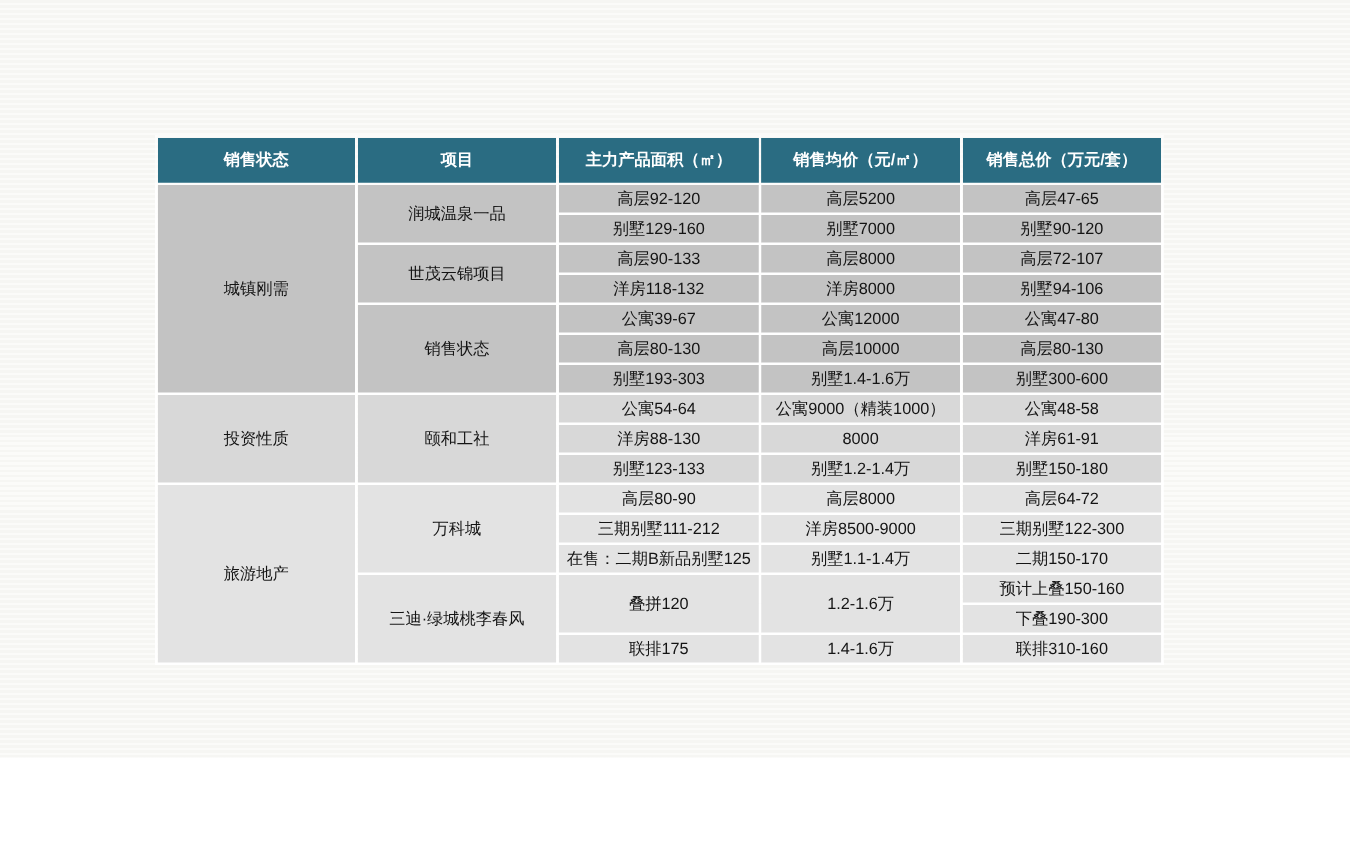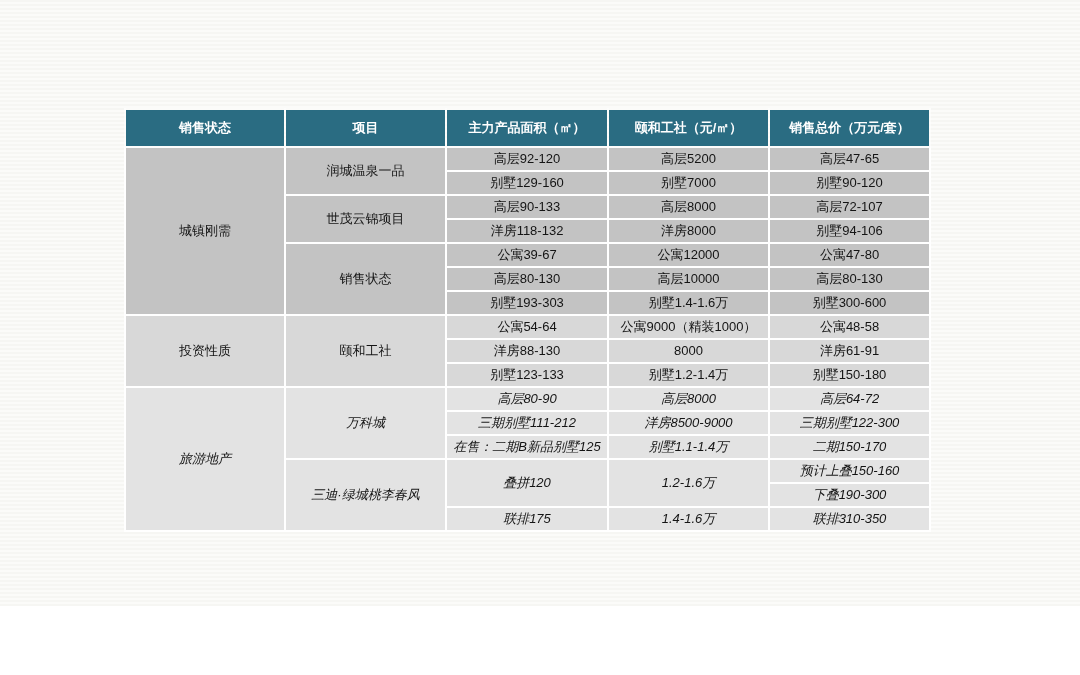--- a/index.html
+++ b/index.html
@@ -46,21 +46,21 @@
     height: 22px;
     line-height: 22px;
     text-align: center;
     vertical-align: middle;
     padding: 0 1px;
     white-space: nowrap;
     overflow: hidden;
   }
   tr.sec1 td { background: var(--sec1, #C3C3C3); }
   tr.sec2 td { background: var(--sec2, #D8D8D8); }
-  tr.sec3 td { background: var(--sec3, #E3E3E3); font-style: italic; }
+  tr.sec3 td { background: var(--sec3, #E3E3E3); }
   .page-number {
     position: absolute;
     right: 36px;
     top: 641px;
     font-size: 18px;
     font-weight: bold;
     letter-spacing: 1px;
     color: #fbfbfb;
     text-shadow: -1px 1px 0 #8f8f8f, 0 0 2px #b5b5b5;
   }
@@ -76,21 +76,21 @@
         <col style="width: 161px;">
         <col style="width: 162px;">
         <col style="width: 161px;">
         <col style="width: 161px;">
       </colgroup>
     <thead>
       <tr>
         <th>销售状态</th>
         <th>项目</th>
         <th>主力产品面积（㎡）</th>
-        <th>颐和工社（元/㎡）</th>
+        <th>销售均价（元/㎡）</th>
         <th>销售总价（万元/套）</th>
       </tr>
     </thead>
     <tbody id="table-body">
         <tr class="sec1">
           <td rowspan="7">城镇刚需</td>
           <td rowspan="2">润城温泉一品</td>
           <td>高层92-120</td>
           <td>高层5200</td>
           <td>高层47-65</td>
@@ -166,20 +166,20 @@
           <td rowspan="2">叠拼120</td>
           <td rowspan="2">1.2-1.6万</td>
           <td>预计上叠150-160</td>
         </tr>
         <tr class="sec3">
           <td>下叠190-300</td>
         </tr>
         <tr class="sec3">
           <td>联排175</td>
           <td>1.4-1.6万</td>
-          <td>联排310-350</td>
+          <td>联排310-160</td>
         </tr>
       </tbody>
   </table>
 
   <div class="page-number">- 20 -</div>
 
 </div>
 
 </body></html>

